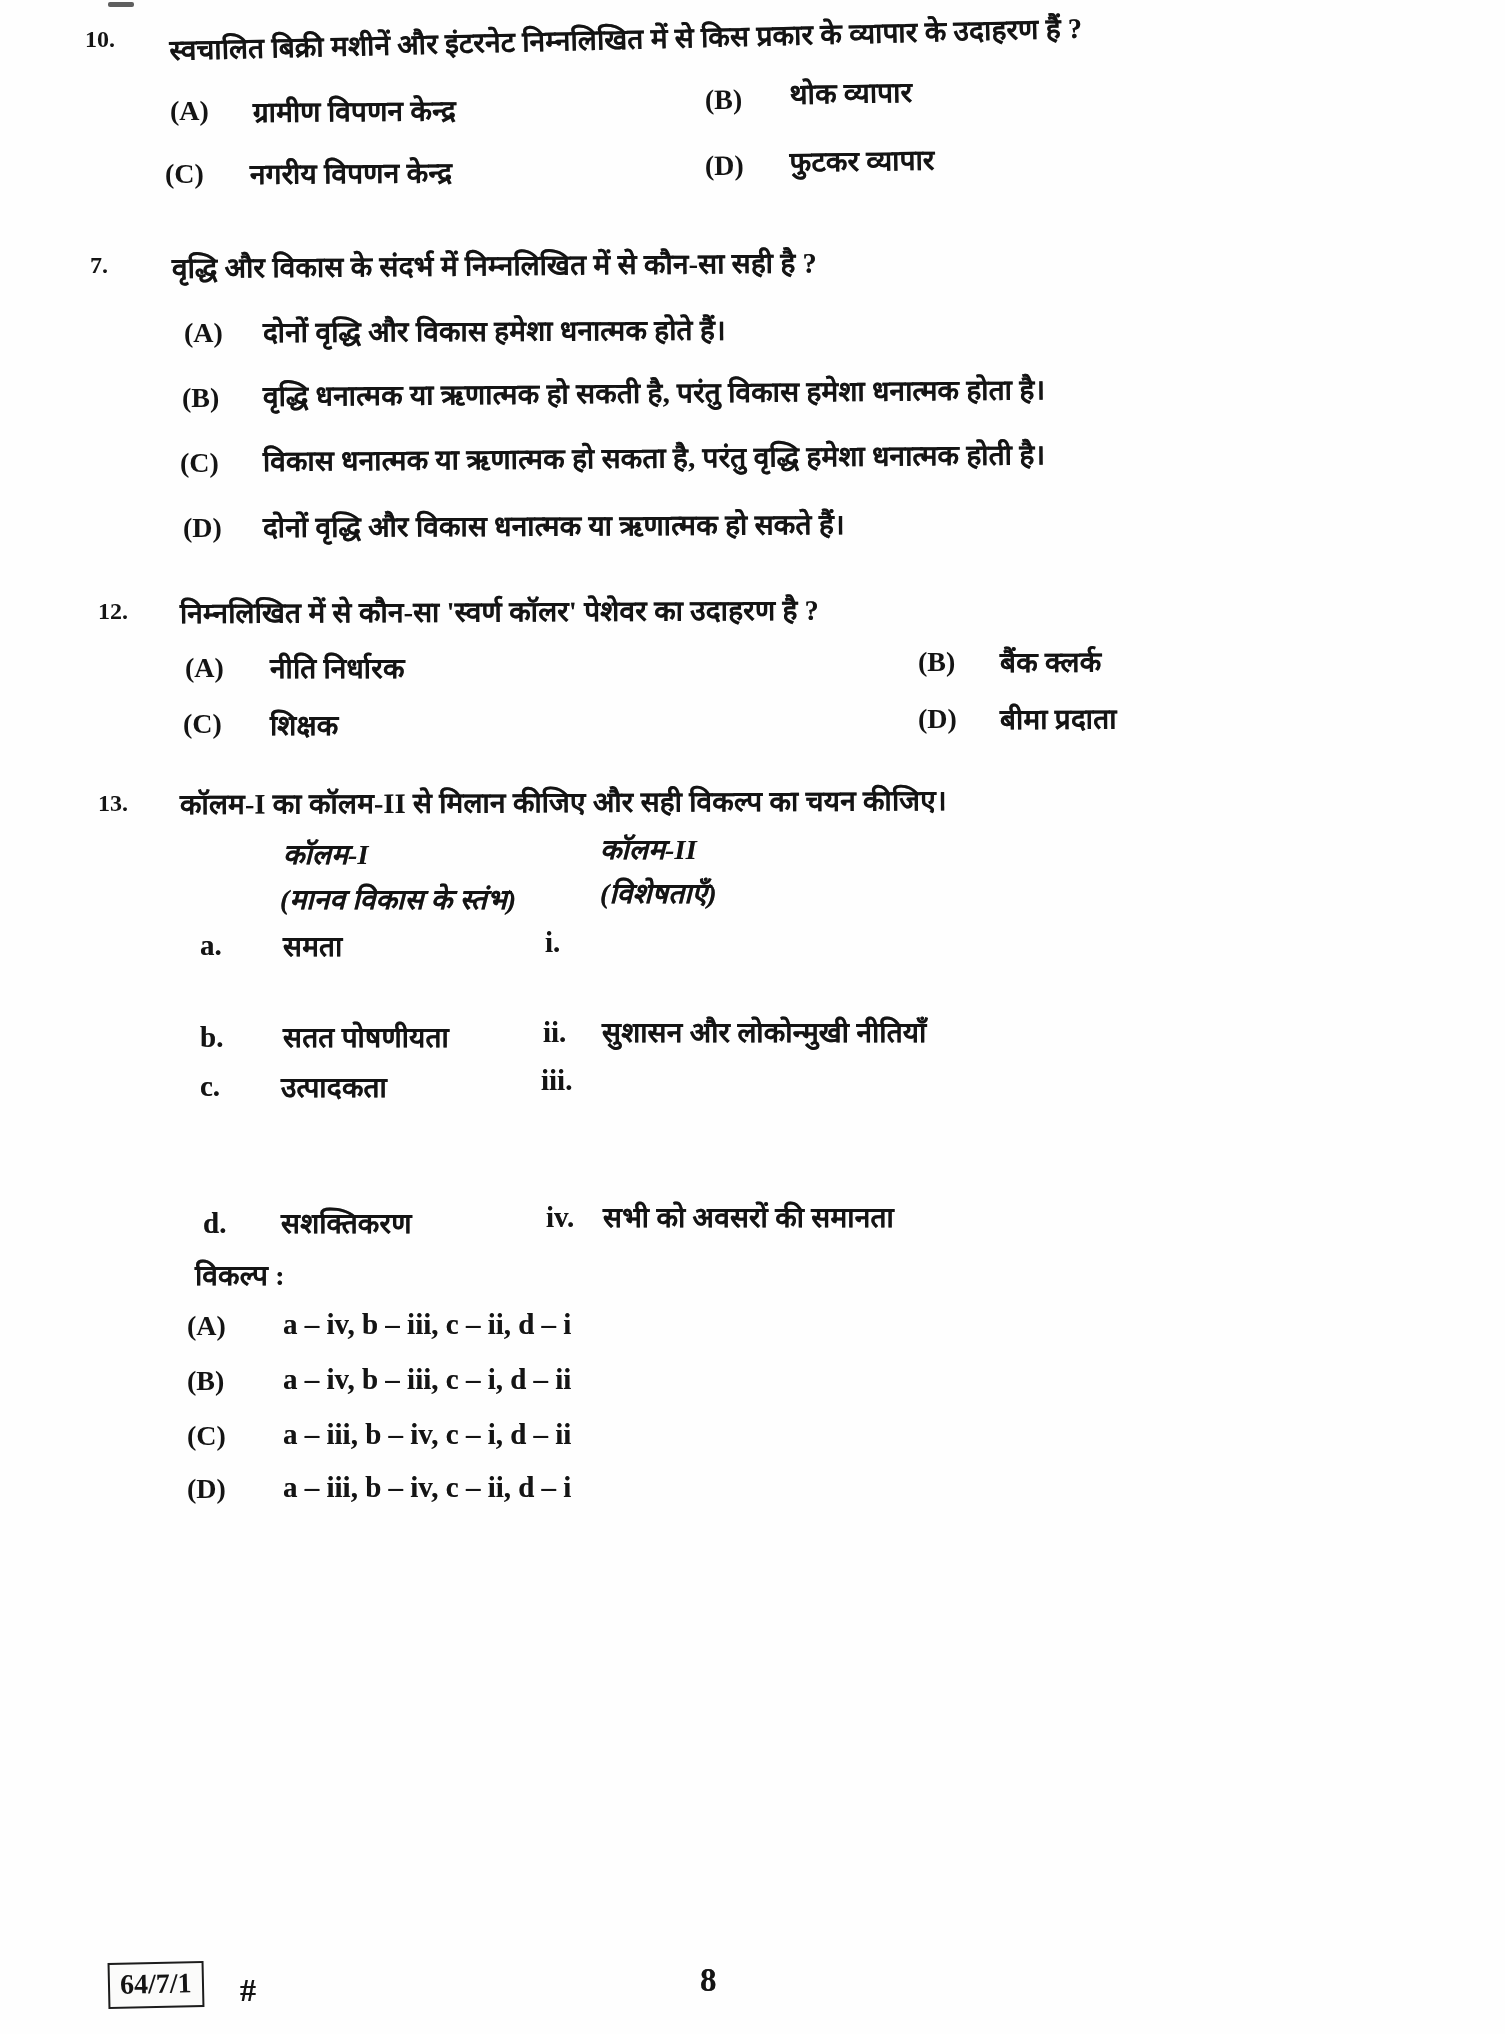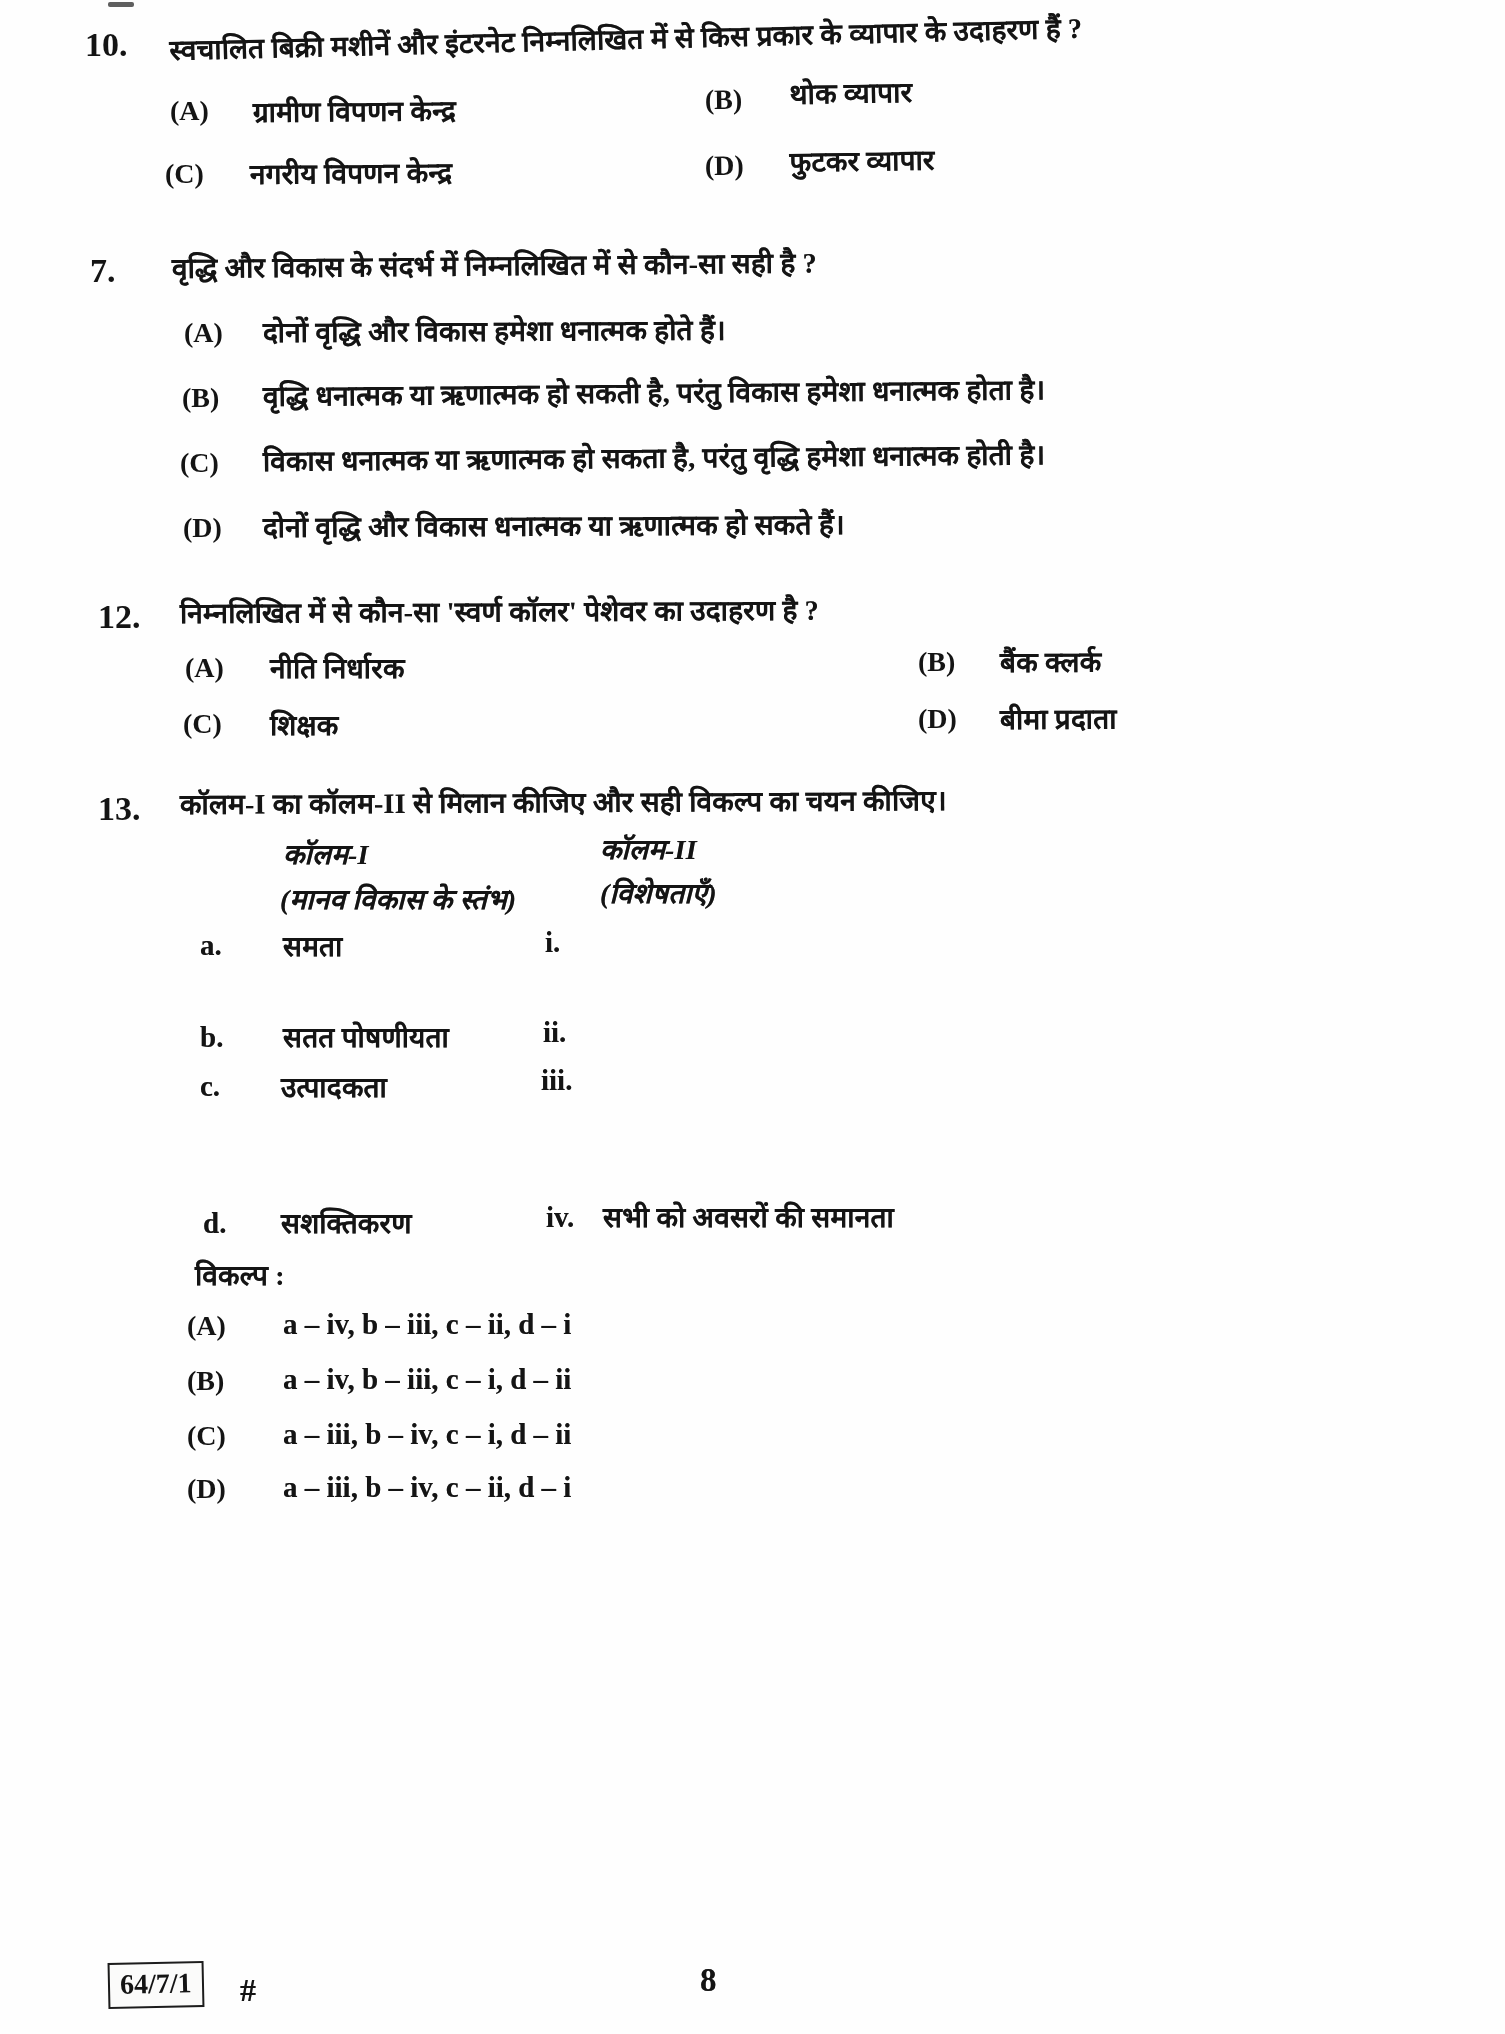--- a/index.html
+++ b/index.html
@@ -18,21 +18,21 @@
     font-weight:700;
     font-size:28px;
     letter-spacing:.2px;
     text-shadow:0 0 .6px rgba(10,10,10,.55);
   }
   .lat{
     font-weight:700;
     font-size:29px;
     text-shadow:0 0 .5px rgba(10,10,10,.45);
   }
-  .qnum{font-weight:700;font-size:34px;}
+  .qnum{font-weight:700;font-size:24px;}
   .optlbl{font-weight:700;font-size:28px;}
   .ital{font-style:italic;}
   .t-up14{transform:rotate(-1.4deg);transform-origin:left bottom;}
   .t-up10{transform:rotate(-1.0deg);transform-origin:left bottom;}
   .t-up07{transform:rotate(-.7deg);transform-origin:left bottom;}
   .t-up05{transform:rotate(-.5deg);transform-origin:left bottom;}
   .t-up03{transform:rotate(-.3deg);transform-origin:left bottom;}
   .lh50{line-height:50px;}
   .footer-box{
     border:2px solid #1c1c1c;
@@ -109,20 +109,21 @@
   <div class="abs hin ital" style="left:280px;top:879px;">(मानव विकास के स्तंभ)</div>
   <div class="abs hin ital" style="left:600px;top:873px;">(विशेषताएँ)</div>
 
   <div class="abs lat" style="left:200px;top:929px;">a.</div>
   <div class="abs hin" style="left:283px;top:926px;text-align:right;">समता</div>
   <div class="abs lat" style="left:545px;top:926px;">i.</div>
 
   <div class="abs lat" style="left:200px;top:1021px;">b.</div>
   <div class="abs hin" style="left:283px;top:1017px;">सतत पोषणीयता</div>
   <div class="abs lat" style="left:543px;top:1016px;">ii.</div>
+  <div class="abs hin" style="left:602px;top:1012px;">सुशासन और लोकोन्मुखी नीतियाँ</div>
 
   <div class="abs lat" style="left:200px;top:1070px;">c.</div>
   <div class="abs hin" style="left:281px;top:1067px;">उत्पादकता</div>
   <div class="abs lat" style="left:541px;top:1064px;">iii.</div>
 
   <div class="abs lat" style="left:203px;top:1207px;">d.</div>
   <div class="abs hin" style="left:281px;top:1203px;">सशक्तिकरण</div>
   <div class="abs lat" style="left:546px;top:1201px;">iv.</div>
   <div class="abs hin" style="left:603px;top:1197px;">सभी को अवसरों की समानता</div>
 

